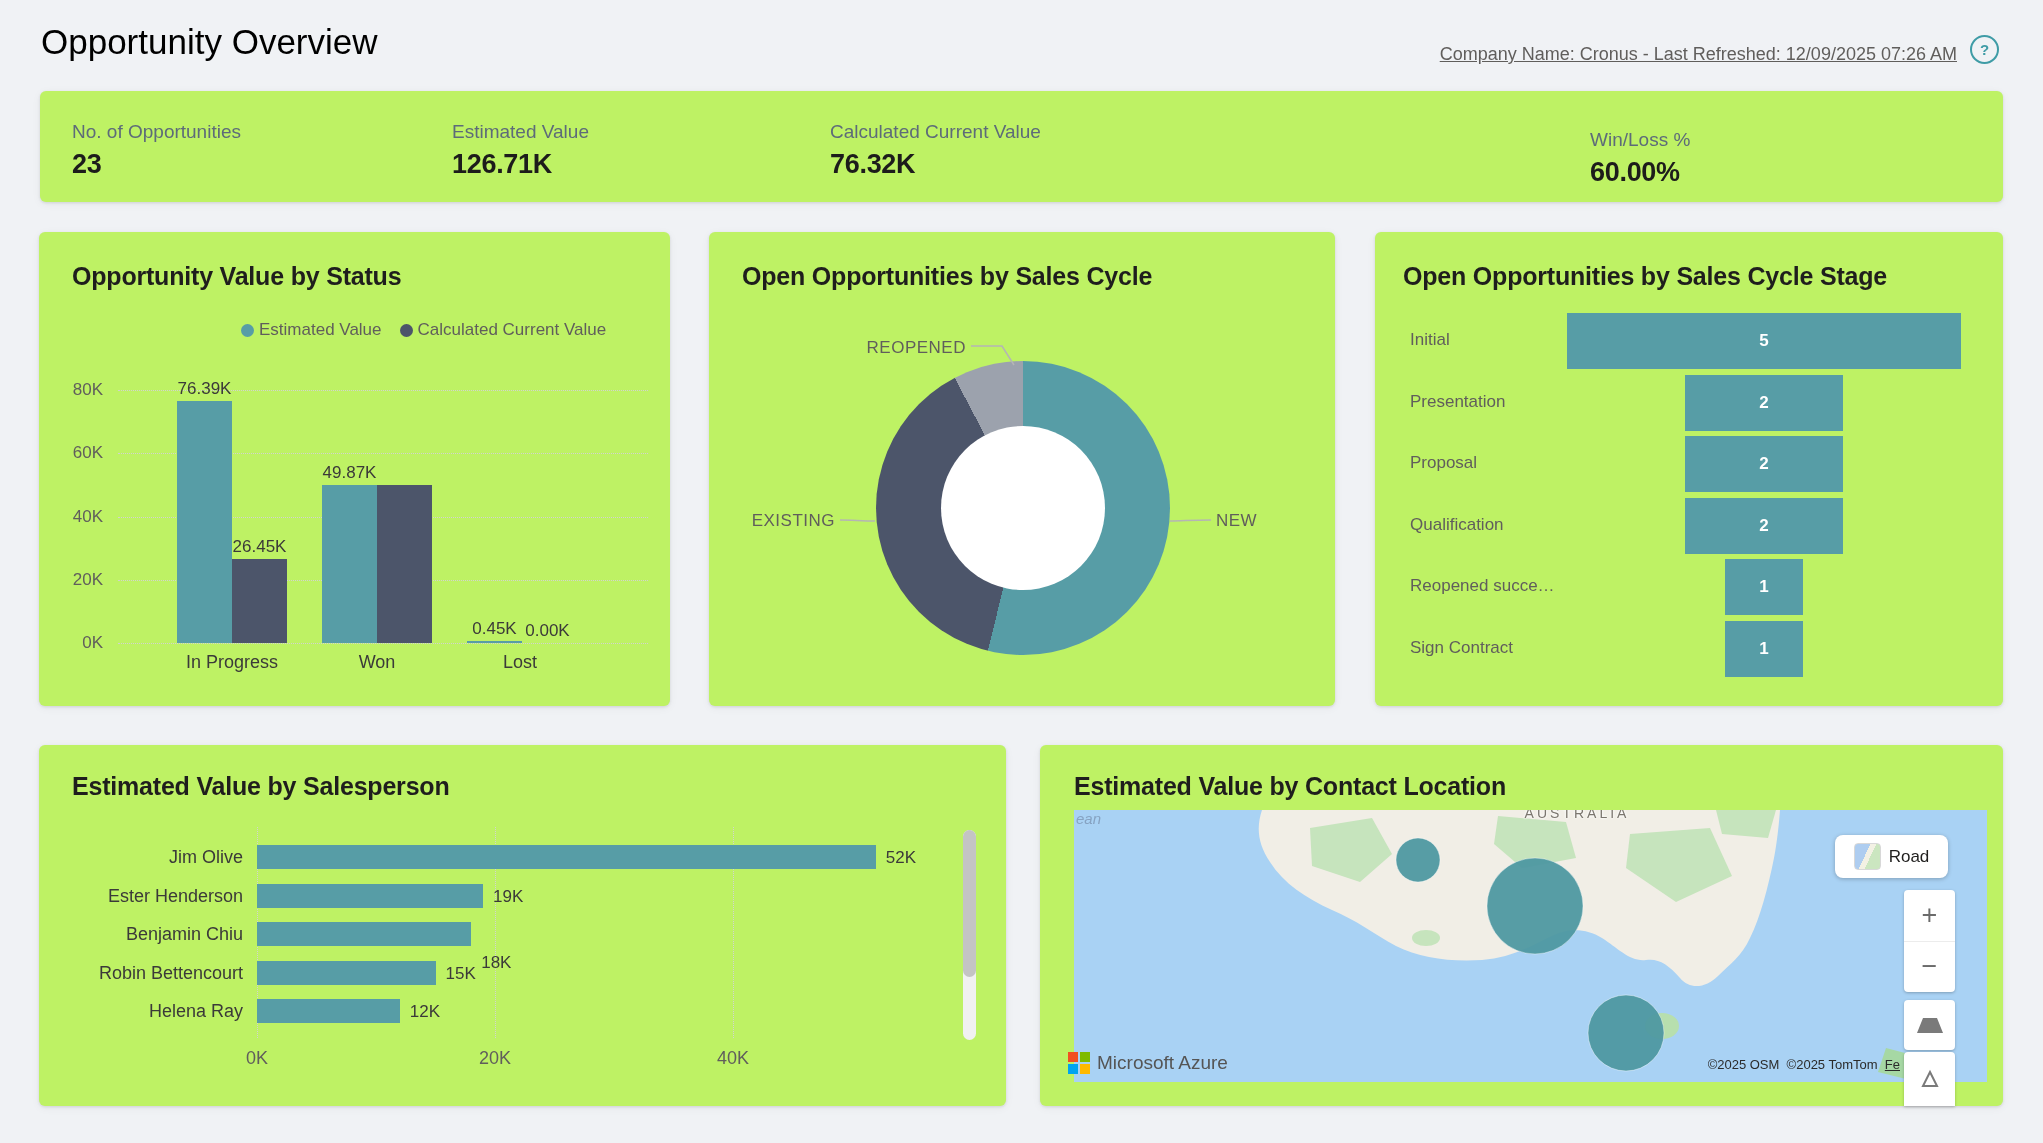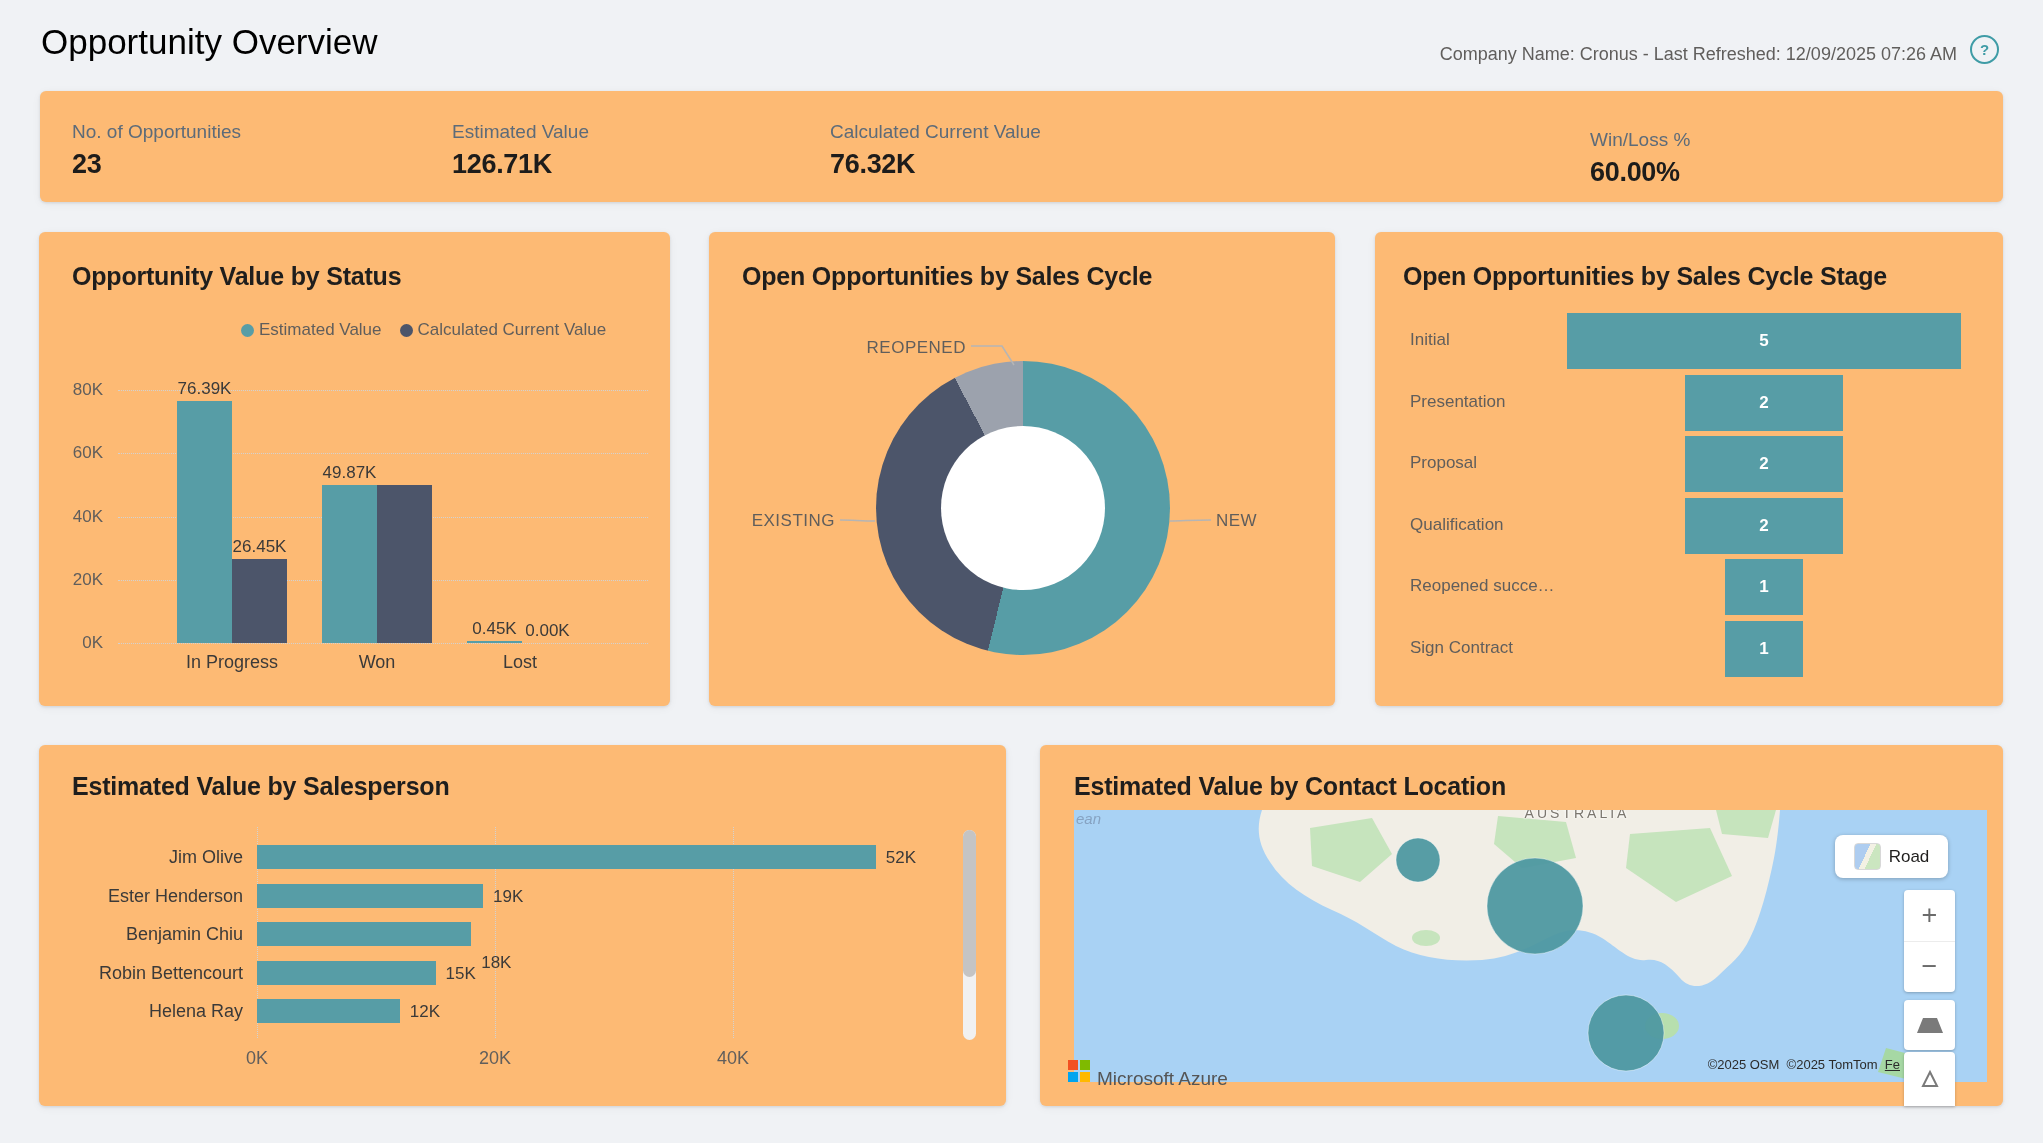--- a/index.html
+++ b/index.html
@@ -1,24 +1,24 @@
 <!DOCTYPE html>
 <html><head>
 <meta charset="utf-8">
 <style>
   html,body{margin:0;padding:0;background:#eef0f3;}
   .canvas{position:relative;width:2043px;height:1143px;overflow:hidden;
     background:#f0f2f5;font-family:"Liberation Sans",sans-serif;color:#252423;}
-  .card{position:absolute;background:#fdba74;border-radius:6px;
+  .card{position:absolute;background:#bef264;border-radius:6px;
     box-shadow:0 1px 3px rgba(0,0,0,.10),0 2px 10px rgba(0,0,0,.05);}
   .card-title{position:absolute;left:33px;top:30px;font-size:25px;font-weight:700;color:#1f1e1d;letter-spacing:-0.2px;}
   .abs{position:absolute;}
   
   .page-title{position:absolute;left:41px;top:22px;font-size:35px;font-weight:400;color:#000000;}
-  .header-meta{position:absolute;right:86px;top:44px;font-size:18px;color:#605e5c;}
+  .header-meta{position:absolute;right:86px;top:44px;font-size:18px;color:#605e5c;text-decoration:underline;}
   .help-icon{position:absolute;right:44px;top:35px;width:25px;height:25px;border:2px solid #3f9ca6;
     border-radius:50%;color:#3f9ca6;font-size:15px;font-weight:700;display:flex;align-items:center;justify-content:center;}
   
   .kpi{position:absolute;top:0;}
   .kpi-label{font-size:19px;color:#5d6b79;margin-top:30px;}
   .kpi-value{font-size:27px;font-weight:700;color:#1d1c1b;margin-top:6px;letter-spacing:-0.3px;}
   
   .legend{position:absolute;left:202px;top:88px;display:flex;gap:18px;font-size:17px;color:#605e5c;align-items:center;}
   .legend-item{display:flex;align-items:center;gap:5px;}
   .dot{width:13px;height:13px;border-radius:50%;display:inline-block;}
@@ -57,21 +57,21 @@
   .zoom-pill{top:145px;height:102px;flex-direction:column;}
   .zoom-half{width:100%;height:51px;display:flex;align-items:center;justify-content:center;font-size:27px;color:#6b6b6b;}
   .zoom-half:first-child{border-bottom:1px solid #ececec;}
   .pitch-btn{top:255px;height:50px;}
   .trapezoid{width:14px;height:0;border-bottom:15px solid #7a7a7a;border-left:6px solid transparent;border-right:6px solid transparent;}
   .compass-btn{top:307px;height:54px;border-bottom-left-radius:0;border-bottom-right-radius:0;}
   .attribution{position:absolute;right:103px;top:312px;font-size:13px;color:#2b2b2b;white-space:nowrap;}
   .attribution .fb{text-decoration:underline;}
   .azure-logo{position:absolute;left:28px;top:307px;display:flex;align-items:center;gap:7px;}
   .ms-squares{display:grid;grid-template-columns:10px 10px;grid-template-rows:10px 10px;gap:2px;}
-  .azure-text{font-size:19px;color:#555;margin-top:16px;}
+  .azure-text{font-size:19px;color:#555;}
 </style>
 </head>
 <body>
 
 <div class="canvas">
 
   <div class="page-title">Opportunity Overview</div>
   <div class="header-meta">Company Name: Cronus - Last Refreshed: 12/09/2025 07:26 AM</div>
   <div class="help-icon">?</div>
 

